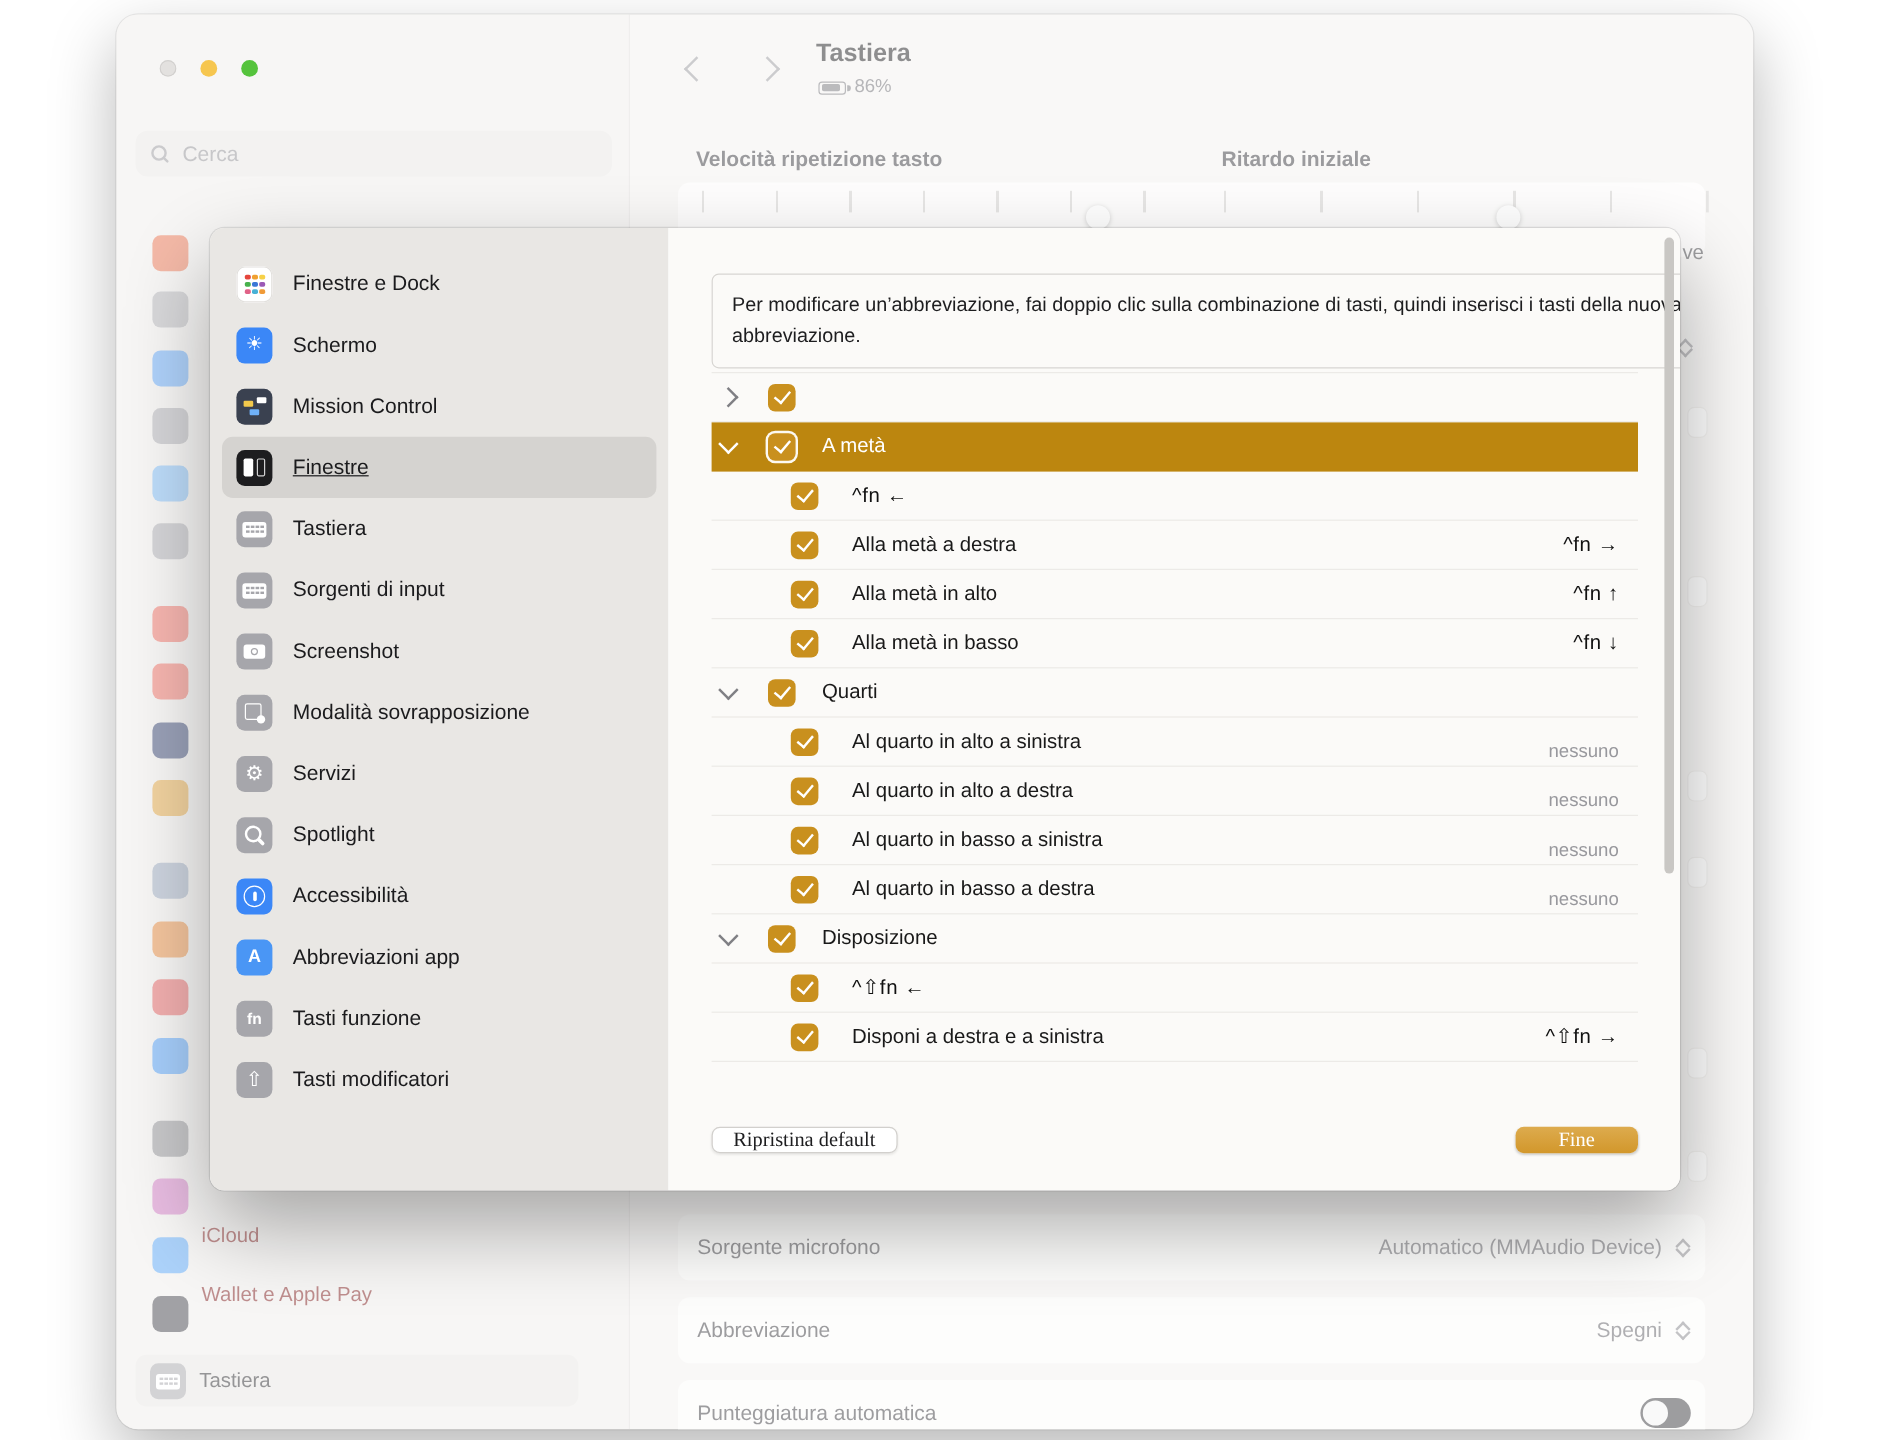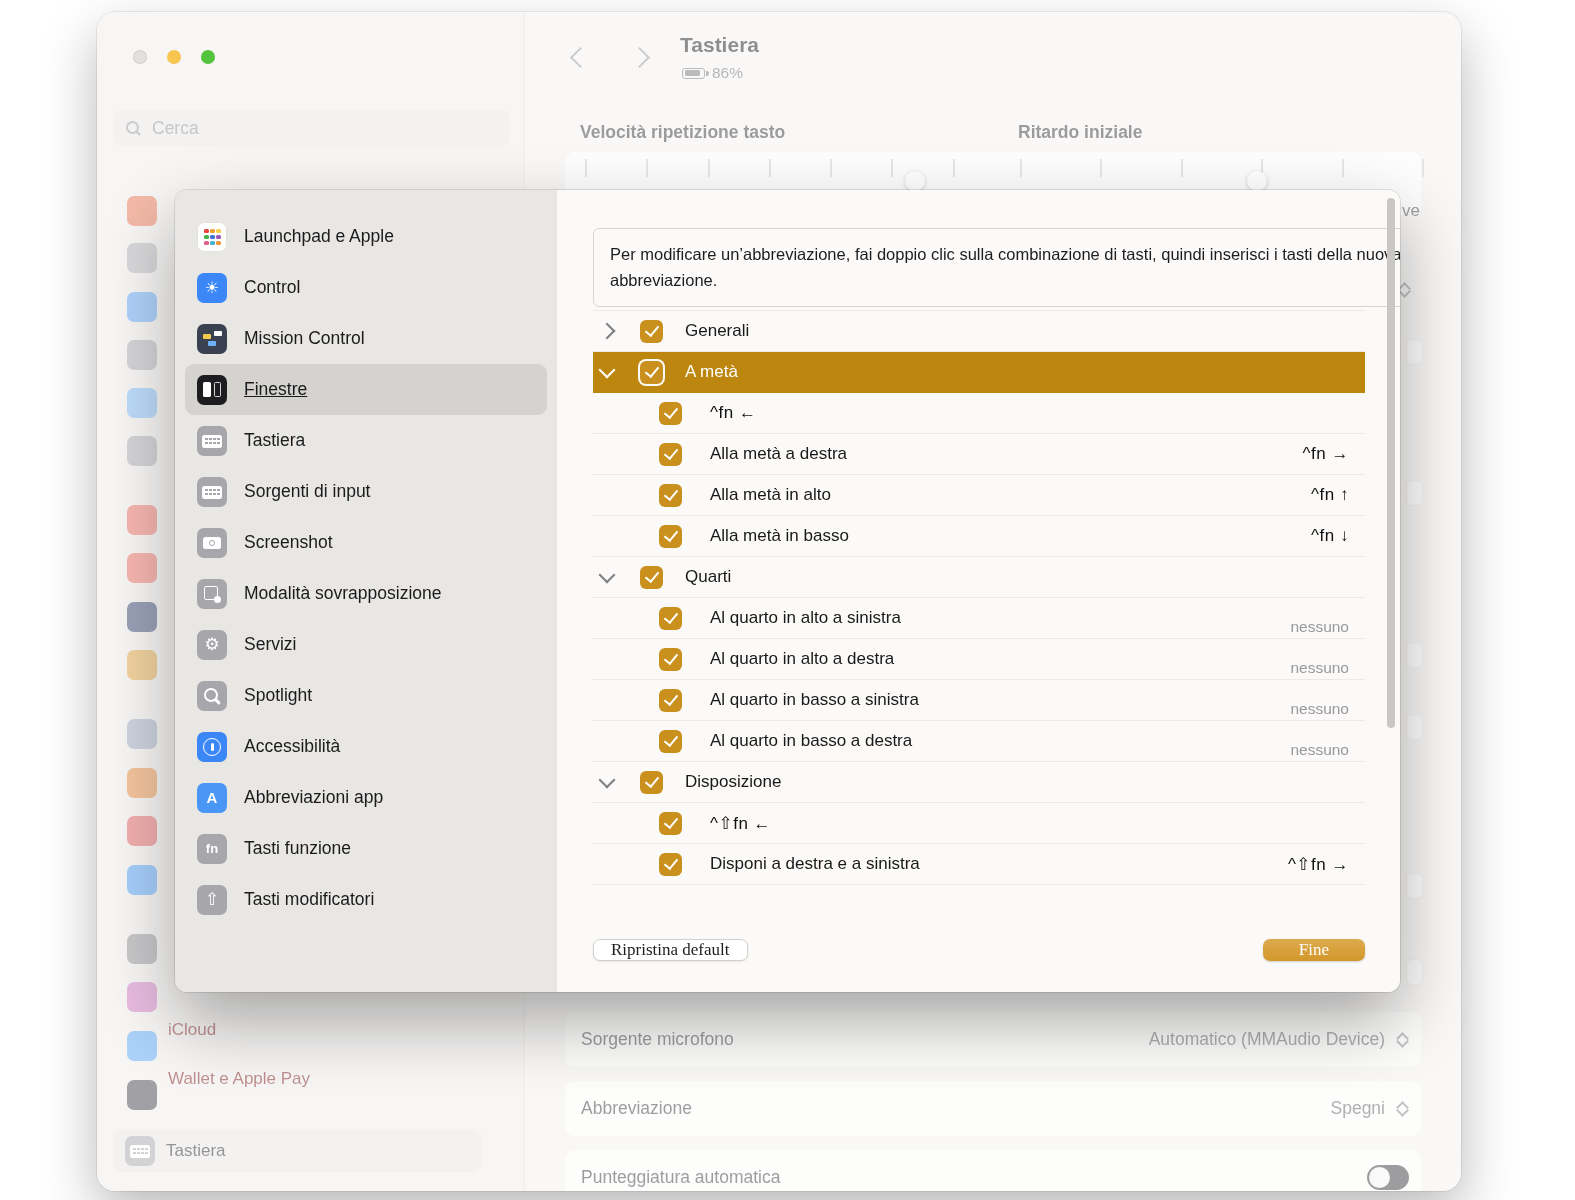--- a/index.html
+++ b/index.html
@@ -230,27 +230,27 @@
       <span class="tl yellow"></span>
       <span class="tl green"></span>
     </div>
   </div>
 
   <div class="modal">
     <div class="modal-side">
       <div id="modal-side-list">
           <div class="mside-item">
             <span class="micon icon-launchpad"></span>
-            <span class="mlabel">Launchpad e Apple</span>
+            <span class="mlabel">Finestre e Dock</span>
           </div>
           <div class="mside-item">
             <span class="micon icon-display">
               <span class="glyph">☀</span>
             </span>
-            <span class="mlabel">Control</span>
+            <span class="mlabel">Schermo</span>
           </div>
           <div class="mside-item">
             <span class="micon icon-mission-control"></span>
             <span class="mlabel">Mission Control</span>
           </div>
           <div class="mside-item sel">
             <span class="micon icon-windows"></span>
             <span class="mlabel">Finestre</span>
           </div>
           <div class="mside-item">
@@ -302,21 +302,20 @@
             <span class="mlabel">Tasti modificatori</span>
           </div>
         </div>
     </div>
     <div class="modal-main">
       <div class="instruction">Per modificare un’abbreviazione, fai doppio clic sulla combinazione di tasti, quindi inserisci i tasti della nuova abbreviazione.</div>
       <div id="shortcut-list">
           <div class="srow group">
             <span class="chev right"></span>
             <span class="cbx on"></span>
-            <span class="slabel">Generali</span>
           </div>
           <div class="srow group sel">
             <span class="chev down"></span>
             <span class="cbx on"></span>
             <span class="slabel">A metà</span>
           </div>
           <div class="srow item">
             <span class="cbx on"></span>
             <span class="sc">^fn ←</span>
           </div>

